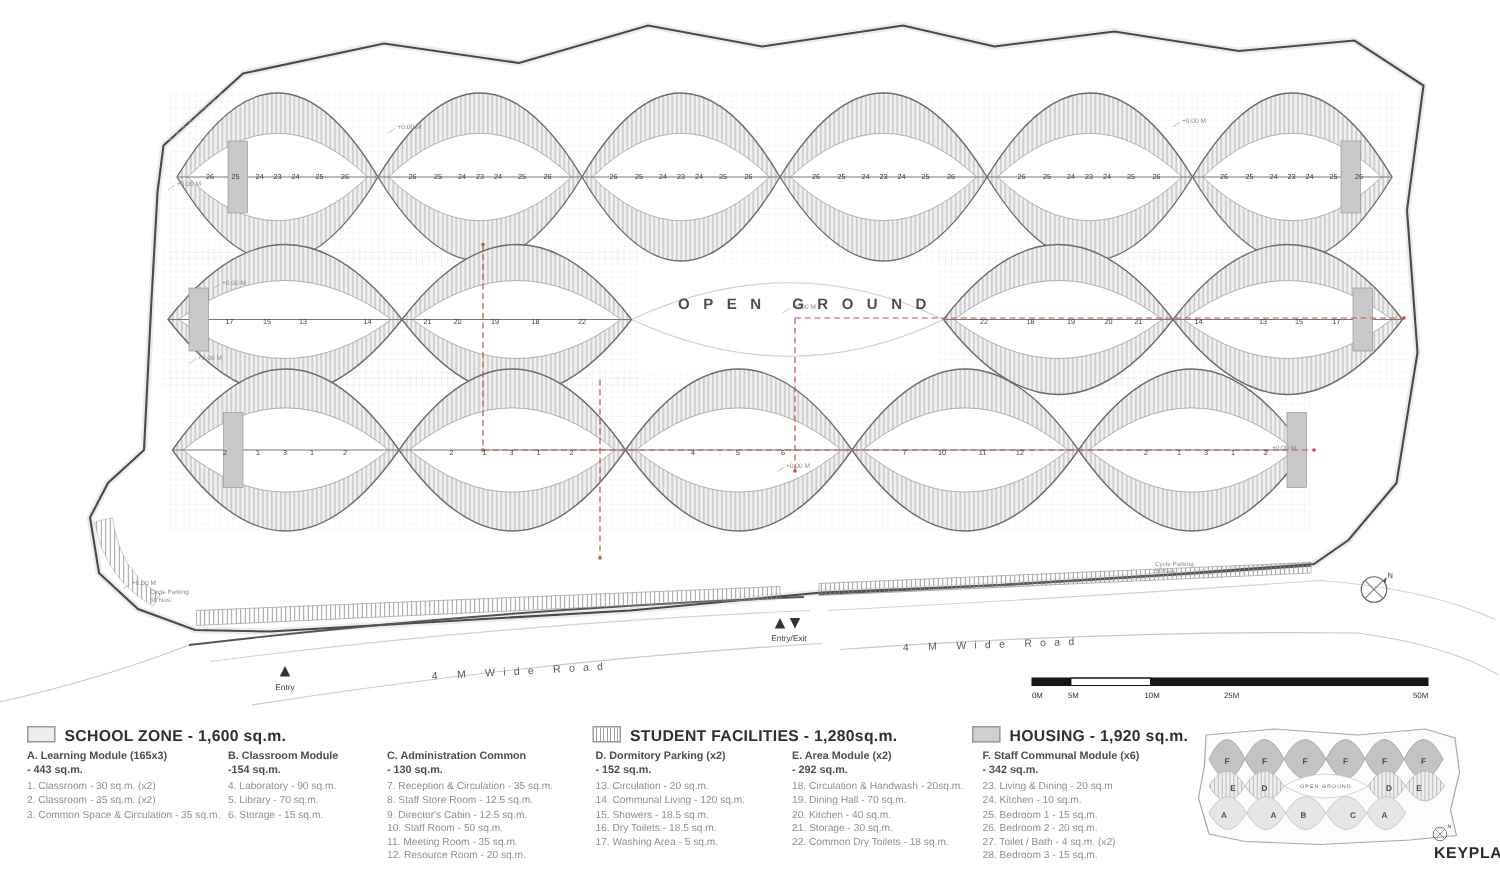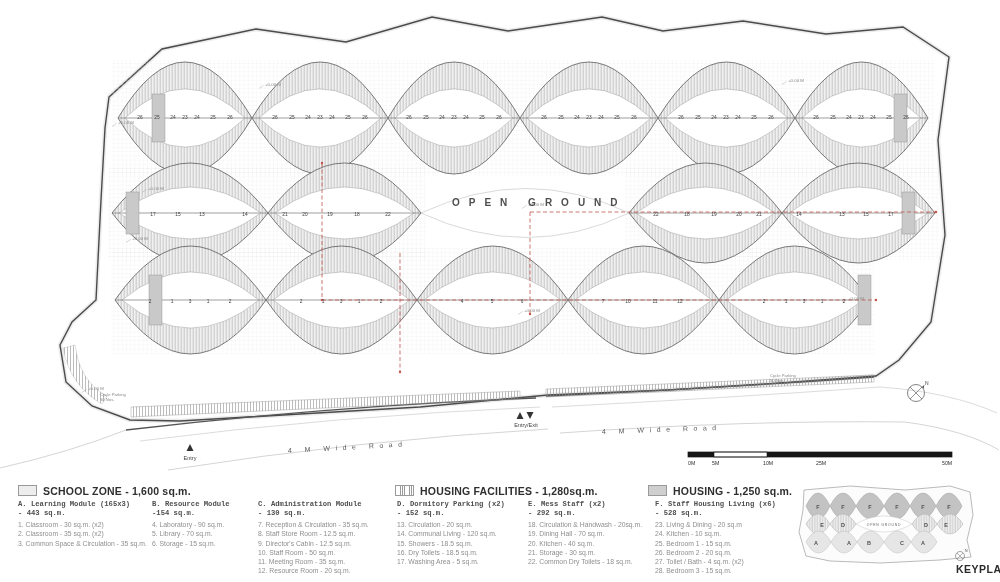--- a/index.html
+++ b/index.html
@@ -20,21 +20,21 @@
   .n-lbl{font-size:5px;fill:#444;font-family:"Liberation Sans",sans-serif;}
 
   
   .lsec{position:absolute;white-space:nowrap;}
   .swatch{display:inline-block;width:17px;height:9px;border:1px solid #9a9a9a;vertical-align:-1px;margin-right:6px;}
   .sw-school{background:#ededed;}
   .sw-stripes{background:repeating-linear-gradient(90deg,#ffffff 0 1.6px,#9a9a9a 1.6px 2.3px);}
   .sw-gray{background:#cfcfcf;}
   .lsec-title{font-weight:bold;font-size:10.5px;color:#2f2f2f;letter-spacing:0.2px;}
   .lmod{position:absolute;top:500px;}
-  .lmod-name{font-size:7.2px;font-weight:bold;color:#4e4e4e;line-height:8.6px;font-family:Liberation Mono, monospace;}
+  .lmod-name{font-size:7.2px;font-weight:bold;color:#4e4e4e;line-height:8.6px;}
   .lmod-items{margin-top:3px;}
   .lmod-items .litem{font-size:6.8px;color:#8f8f8f;line-height:9.2px;}
   .kp-title{position:absolute;left:912px;top:563px;width:80px;font-weight:bold;
             font-size:10.5px;letter-spacing:0.5px;color:#2a2a2a;padding-left:44px;}
 </style>
 </head>
 <body>
 
 <svg width="1000" height="582" viewBox="0 0 1000 582">
   <defs>
@@ -334,46 +334,46 @@
       <line x1="963" y1="553" x2="957" y2="559" stroke="#666" stroke-width="0.5"></line>
       <text style="font-size:3.5px;fill:#444;font-family:'Liberation Sans',sans-serif" x="965" y="552">N</text>
     </g>
   </g>
 </svg>
 
 <div class="lsec" style="left:18px;top:481px">
   <span class="swatch sw-school"></span><span class="lsec-title">SCHOOL ZONE - 1,600 sq.m.</span>
 </div>
 <div class="lsec" style="left:395px;top:481px">
-  <span class="swatch sw-stripes"></span><span class="lsec-title">HOUSING FACILITIES - 1,280sq.m.</span>
+  <span class="swatch sw-stripes"></span><span class="lsec-title">STUDENT FACILITIES - 1,280sq.m.</span>
 </div>
 <div class="lsec" style="left:648px;top:481px">
-  <span class="swatch sw-gray"></span><span class="lsec-title">HOUSING - 1,250 sq.m.</span>
+  <span class="swatch sw-gray"></span><span class="lsec-title">HOUSING - 1,920 sq.m.</span>
 </div>
 
 <div class="lmod" style="left:18px;width:130px">
   <div class="lmod-name">A. Learning Module (165x3)</div>
   <div class="lmod-name">- 443 sq.m.</div>
   <div class="lmod-items">
       <div class="litem">1. Classroom - 30 sq.m. (x2)</div>
       <div class="litem">2. Classroom - 35 sq.m. (x2)</div>
       <div class="litem">3. Common Space &amp; Circulation - 35 sq.m.</div>
     </div>
 </div>
 <div class="lmod" style="left:152px;width:102px">
-  <div class="lmod-name">B. Resource Module</div>
+  <div class="lmod-name">B. Classroom Module</div>
   <div class="lmod-name">-154 sq.m.</div>
   <div class="lmod-items">
       <div class="litem">4. Laboratory - 90 sq.m.</div>
       <div class="litem">5. Library - 70 sq.m.</div>
       <div class="litem">6. Storage - 15 sq.m.</div>
     </div>
 </div>
 <div class="lmod" style="left:258px;width:135px">
-  <div class="lmod-name">C. Administration Module</div>
+  <div class="lmod-name">C. Administration Common</div>
   <div class="lmod-name">- 130 sq.m.</div>
   <div class="lmod-items">
       <div class="litem">7. Reception &amp; Circulation - 35 sq.m.</div>
       <div class="litem">8. Staff Store Room - 12.5 sq.m.</div>
       <div class="litem">9. Director's Cabin - 12.5 sq.m.</div>
       <div class="litem">10. Staff Room - 50 sq.m.</div>
       <div class="litem">11. Meeting Room - 35 sq.m.</div>
       <div class="litem">12. Resource Room - 20 sq.m.</div>
     </div>
 </div>
@@ -382,33 +382,33 @@
   <div class="lmod-name">- 152 sq.m.</div>
   <div class="lmod-items">
       <div class="litem">13. Circulation - 20 sq.m.</div>
       <div class="litem">14. Communal Living - 120 sq.m.</div>
       <div class="litem">15. Showers - 18.5 sq.m.</div>
       <div class="litem">16. Dry Toilets - 18.5 sq.m.</div>
       <div class="litem">17. Washing Area - 5 sq.m.</div>
     </div>
 </div>
 <div class="lmod" style="left:528px;width:128px">
-  <div class="lmod-name">E. Mess Staff (x2)</div>
+  <div class="lmod-name">E. Area Module (x2)</div>
   <div class="lmod-name">- 292 sq.m.</div>
   <div class="lmod-items">
       <div class="litem">18. Circulation &amp; Handwash - 20sq.m.</div>
       <div class="litem">19. Dining Hall - 70 sq.m.</div>
       <div class="litem">20. Kitchen - 40 sq.m.</div>
       <div class="litem">21. Storage - 30 sq.m.</div>
       <div class="litem">22. Common Dry Toilets - 18 sq.m.</div>
     </div>
 </div>
 <div class="lmod" style="left:655px;width:140px">
-  <div class="lmod-name">F. Staff Housing Living (x6)</div>
-  <div class="lmod-name">- 528 sq.m.</div>
+  <div class="lmod-name">F. Staff Communal Module (x6)</div>
+  <div class="lmod-name">- 342 sq.m.</div>
   <div class="lmod-items">
       <div class="litem">23. Living &amp; Dining - 20 sq.m</div>
       <div class="litem">24. Kitchen - 10 sq.m.</div>
       <div class="litem">25. Bedroom 1 - 15 sq.m.</div>
       <div class="litem">26. Bedroom 2 - 20 sq.m.</div>
       <div class="litem">27. Toilet / Bath - 4 sq.m. (x2)</div>
       <div class="litem">28. Bedroom 3 - 15 sq.m.</div>
     </div>
 </div>
 

